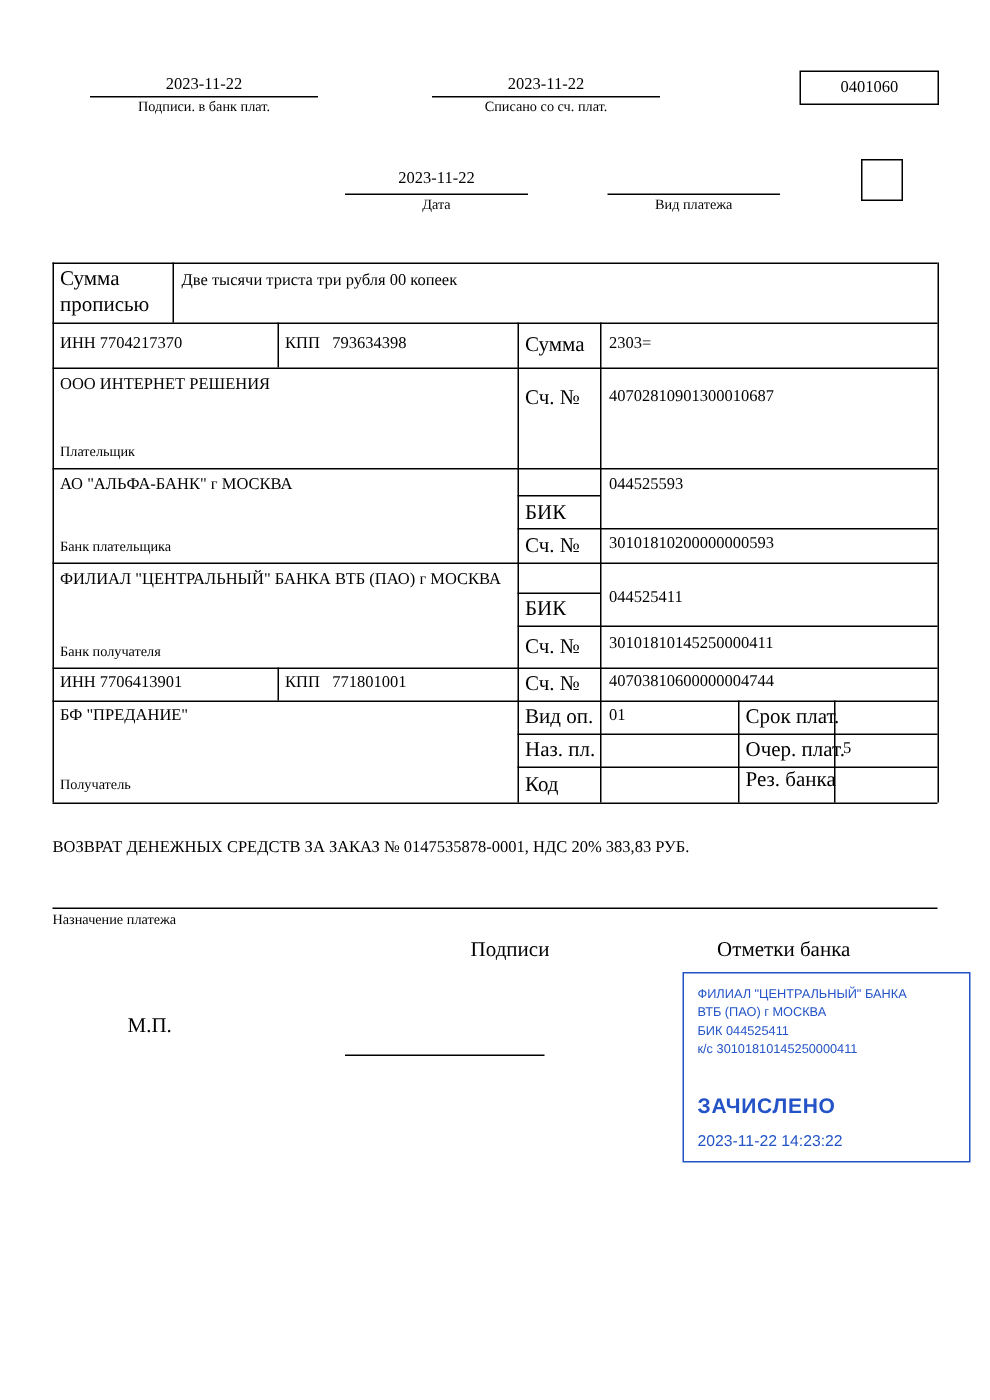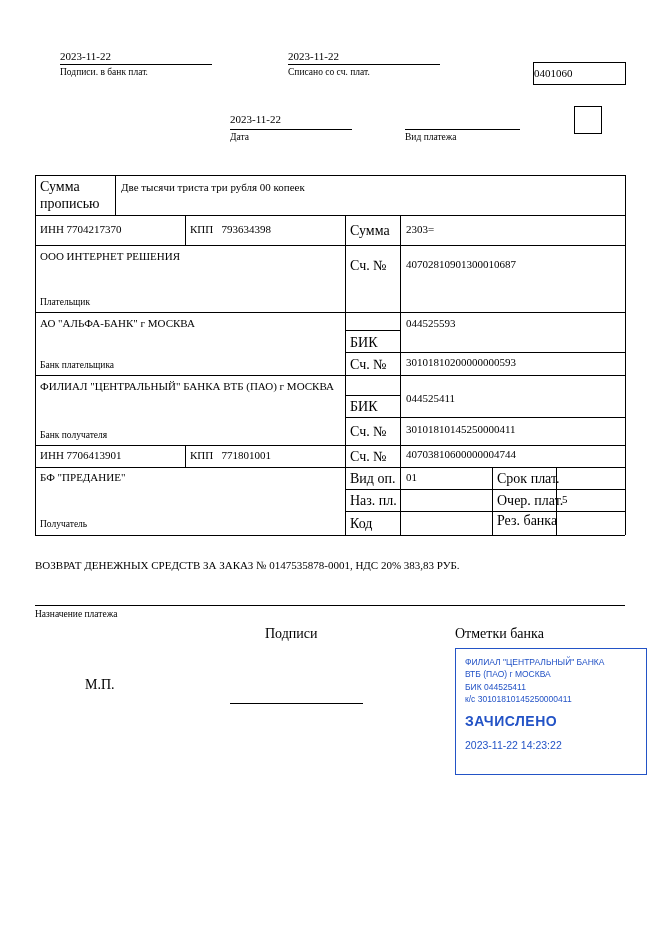--- a/index.html
+++ b/index.html
@@ -2,47 +2,47 @@
 <html><head>
 <meta charset="utf-8">
 <style>
   * { margin:0; padding:0; box-sizing:border-box; }
   html,body { background:#fff; }
   .page { position:relative; width:660px; height:933px; background:#fff;
           font-family:"Liberation Serif", serif; color:#000; overflow:hidden; }
   .t  { position:absolute; font-size:11px; line-height:1.2; white-space:pre; }
   .s  { font-size:9.5px; }
   .m  { font-size:14px; }
-  .c  { }
+  .c  { text-align:center; }
   .b  { font-weight:bold; }
   .wrap { white-space:normal; }
   .hl { position:absolute; height:1px; background:#000; }
   .vl { position:absolute; width:1px; background:#000; }
   .box { position:absolute; border:1px solid #000; }
   .stamp { position:absolute; left:455px; top:648px; width:192px; height:127px;
            border:1.5px solid #2353c6; color:#2353c6; padding:7px 9px;
            font-family:"Liberation Sans", sans-serif; }
   .stamp .sl { font-size:8.5px; line-height:1.45; white-space:pre; }
-  .stamp .status { font-size:14px; font-weight:bold; letter-spacing:.5px; margin-top:8px; }
+  .stamp .status { font-size:14px; font-weight:bold; letter-spacing:.5px; margin-top:24px; }
   .stamp .dt { font-size:10.5px; margin-top:10px; }
 </style>
 </head>
 <body>
 
 <div class="page">
 
   <div class="t c" style="left:60px;top:50px;width:152px">2023-11-22</div>
   <div class="hl" style="left:60px;top:64px;width:152px"></div>
   <div class="t c s" style="left:60px;top:67px;width:152px">Подписи. в банк плат.</div>
 
   <div class="t c" style="left:288px;top:50px;width:152px">2023-11-22</div>
   <div class="hl" style="left:288px;top:64px;width:152px"></div>
   <div class="t c s" style="left:288px;top:67px;width:152px">Списано со сч. плат.</div>
 
-  <div class="box t c" style="left:533px;top:62px;width:93px;height:23px;line-height:21px">0401060</div>
+  <div class="box t c" style="left:533px;top:47px;width:93px;height:23px;line-height:21px">0401060</div>
 
   <div class="t c" style="left:230px;top:113px;width:122px">2023-11-22</div>
   <div class="hl" style="left:230px;top:129px;width:122px"></div>
   <div class="t c s" style="left:230px;top:132px;width:122px">Дата</div>
   <div class="hl" style="left:405px;top:129px;width:115px"></div>
   <div class="t c s" style="left:405px;top:132px;width:115px">Вид платежа</div>
   <div class="box" style="left:574px;top:106px;width:28px;height:28px"></div>
 
   <div>
     <div class="hl" style="left:35px;top:175px;width:590px"></div>

